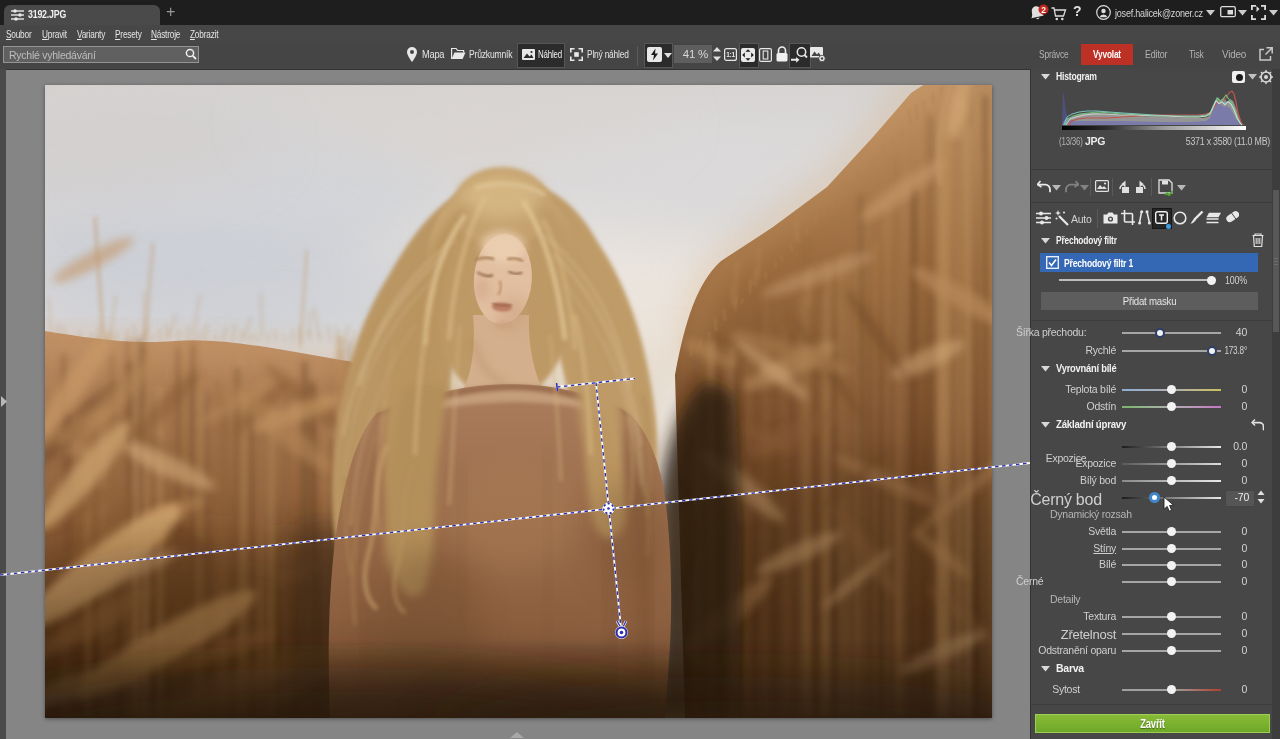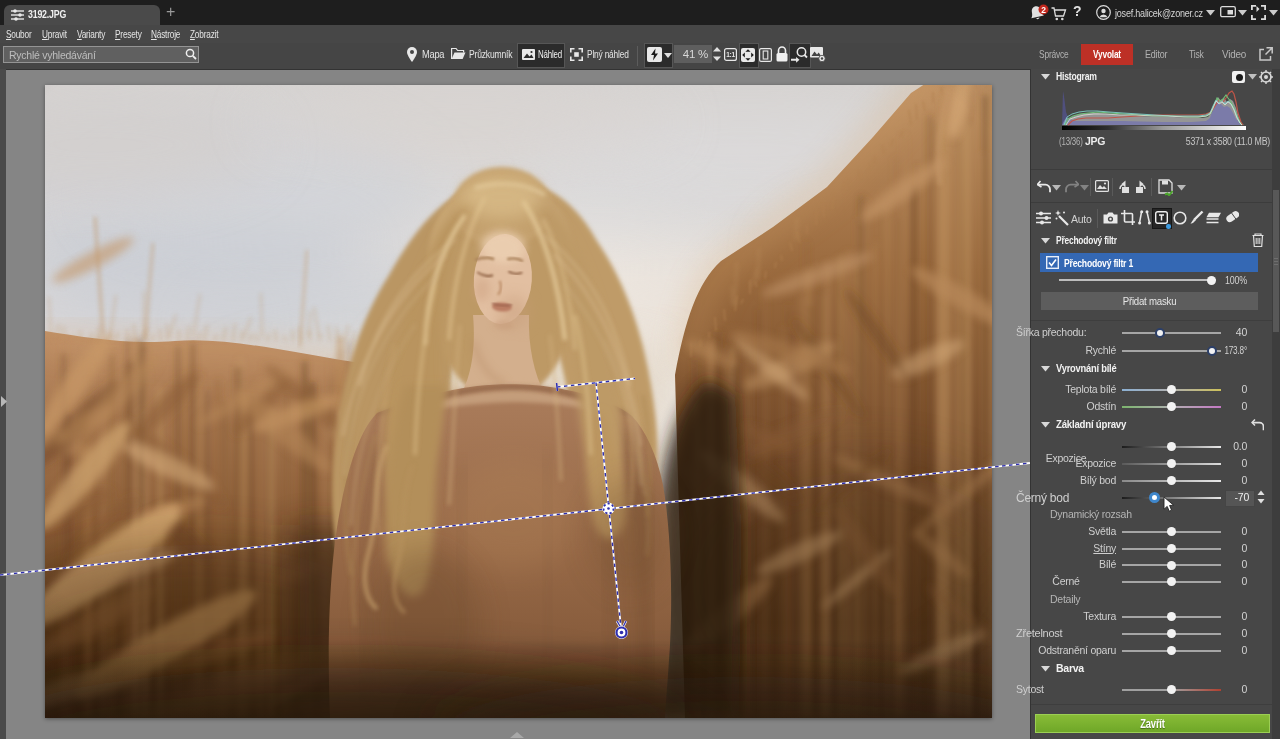--- a/index.html
+++ b/index.html
@@ -845,21 +845,21 @@
 <div class="abs" style="left:1166.5px;top:442.0px;width:9px;height:9px;border-radius:50%;background:#f2f2f2;"></div>
 <div class="abs" style="left:1200px;top:439.5px;width:47px;text-align:right;font-size:10.5px;color:#d2d2d2;">0.0</div>
 <div class="abs" style="left:1016px;top:456.5px;width:100px;text-align:right;font-size:10.5px;color:#cfcfcf;">Expozice</div>
 <div class="abs" style="left:1122px;top:462.5px;width:99px;height:2px;background:linear-gradient(90deg,#5a5a5a,#dcdcdc);"></div>
 <div class="abs" style="left:1166.5px;top:459.0px;width:9px;height:9px;border-radius:50%;background:#f2f2f2;"></div>
 <div class="abs" style="left:1200px;top:456.5px;width:47px;text-align:right;font-size:10.5px;color:#d2d2d2;">0</div>
 <div class="abs" style="left:1016px;top:473.5px;width:100px;text-align:right;font-size:10.5px;color:#cfcfcf;">Bílý bod</div>
 <div class="abs" style="left:1122px;top:479.5px;width:99px;height:2px;background:linear-gradient(90deg,#8a8a8a,#e8e8e8);"></div>
 <div class="abs" style="left:1166.5px;top:476.0px;width:9px;height:9px;border-radius:50%;background:#f2f2f2;"></div>
 <div class="abs" style="left:1200px;top:473.5px;width:47px;text-align:right;font-size:10.5px;color:#d2d2d2;">0</div>
-<div class="abs" style="left:1016px;top:490.5px;width:100px;text-align:left;font-size:12px;color:#cfcfcf;">Černý bod</div>
+<div class="abs" style="left:1016px;top:490.5px;width:100px;text-align:center;font-size:16px;color:#cfcfcf;">Černý bod</div>
 <div class="abs" style="left:1122px;top:496.5px;width:99px;height:2px;background:linear-gradient(90deg,#1c1c1c,#e8e8e8);"></div>
 <div class="abs" style="left:1148.5px;top:492.0px;width:11px;height:11px;border-radius:50%;background:#ffffff;border:3px solid #3f87cc;box-sizing:border-box;"></div>
 <div class="abs" style="left:1225px;top:489.5px;width:28px;height:15px;background:#555555;border:1px solid #454545;"></div>
 <div class="abs" style="left:1225px;top:491px;width:24px;text-align:right;font-size:10.5px;color:#ececec;">-70</div>
 <svg class="abs" style="left:1257px;top:490px;" width="8" height="14" viewBox="0 0 8 14">
     <path d="M4 0.5 L7.5 5 H0.5z" fill="#e0e0e0"></path>
     <path d="M4 13.5 L0.5 9 H7.5z" fill="#e0e0e0"></path>
   </svg>
 <div class="abs" style="left:1050px;top:507.5px;font-size:10.5px;color:#b4b4b4;">Dynamický rozsah</div>
 <div class="abs" style="left:1016px;top:524.5px;width:100px;text-align:right;font-size:10.5px;color:#cfcfcf;">Světla</div>
@@ -867,42 +867,42 @@
 <div class="abs" style="left:1166.5px;top:527.0px;width:9px;height:9px;border-radius:50%;background:#f2f2f2;"></div>
 <div class="abs" style="left:1200px;top:524.5px;width:47px;text-align:right;font-size:10.5px;color:#d2d2d2;">0</div>
 <div class="abs" style="left:1016px;top:541.5px;width:100px;text-align:right;font-size:10.5px;color:#cfcfcf;text-decoration:underline;">Stíny</div>
 <div class="abs" style="left:1122px;top:547.5px;width:99px;height:2px;background:#a6a6a6;"></div>
 <div class="abs" style="left:1166.5px;top:544.0px;width:9px;height:9px;border-radius:50%;background:#f2f2f2;"></div>
 <div class="abs" style="left:1200px;top:541.5px;width:47px;text-align:right;font-size:10.5px;color:#d2d2d2;">0</div>
 <div class="abs" style="left:1016px;top:558px;width:100px;text-align:right;font-size:10.5px;color:#cfcfcf;">Bílé</div>
 <div class="abs" style="left:1122px;top:564px;width:99px;height:2px;background:#a6a6a6;"></div>
 <div class="abs" style="left:1166.5px;top:560.5px;width:9px;height:9px;border-radius:50%;background:#f2f2f2;"></div>
 <div class="abs" style="left:1200px;top:558px;width:47px;text-align:right;font-size:10.5px;color:#d2d2d2;">0</div>
-<div class="abs" style="left:1016px;top:574.5px;width:100px;text-align:center;font-size:10.5px;color:#cfcfcf;">Černé</div>
+<div class="abs" style="left:1016px;top:574.5px;width:100px;text-align:left;font-size:10.5px;color:#cfcfcf;">Černé</div>
 <div class="abs" style="left:1122px;top:580.5px;width:99px;height:2px;background:#a6a6a6;"></div>
 <div class="abs" style="left:1166.5px;top:577.0px;width:9px;height:9px;border-radius:50%;background:#f2f2f2;"></div>
 <div class="abs" style="left:1200px;top:574.5px;width:47px;text-align:right;font-size:10.5px;color:#d2d2d2;">0</div>
 <div class="abs" style="left:1050px;top:592.5px;font-size:10.5px;color:#b4b4b4;">Detaily</div>
 <div class="abs" style="left:1016px;top:609.5px;width:100px;text-align:right;font-size:10.5px;color:#cfcfcf;">Textura</div>
 <div class="abs" style="left:1122px;top:615.5px;width:99px;height:2px;background:#a6a6a6;"></div>
 <div class="abs" style="left:1166.5px;top:612.0px;width:9px;height:9px;border-radius:50%;background:#f2f2f2;"></div>
 <div class="abs" style="left:1200px;top:609.5px;width:47px;text-align:right;font-size:10.5px;color:#d2d2d2;">0</div>
-<div class="abs" style="left:1016px;top:626.5px;width:100px;text-align:left;font-size:11px;color:#cfcfcf;">Zřetelnost</div>
+<div class="abs" style="left:1016px;top:626.5px;width:100px;text-align:right;font-size:13px;color:#cfcfcf;">Zřetelnost</div>
 <div class="abs" style="left:1122px;top:632.5px;width:99px;height:2px;background:#a6a6a6;"></div>
 <div class="abs" style="left:1166.5px;top:629.0px;width:9px;height:9px;border-radius:50%;background:#f2f2f2;"></div>
 <div class="abs" style="left:1200px;top:626.5px;width:47px;text-align:right;font-size:10.5px;color:#d2d2d2;">0</div>
 <div class="abs" style="left:1016px;top:643.5px;width:100px;text-align:right;font-size:10.5px;color:#cfcfcf;">Odstranění oparu</div>
 <div class="abs" style="left:1122px;top:649.5px;width:99px;height:2px;background:#a6a6a6;"></div>
 <div class="abs" style="left:1166.5px;top:646.0px;width:9px;height:9px;border-radius:50%;background:#f2f2f2;"></div>
 <div class="abs" style="left:1200px;top:643.5px;width:47px;text-align:right;font-size:10.5px;color:#d2d2d2;">0</div>
 <svg class="abs" style="left:1041px;top:666px;" width="9" height="6" viewBox="0 0 9 6">
     <path d="M0 0 h9 l-4.5 5.5z" fill="#d8d8d8"></path>
   </svg>
 <div class="abs" style="left:1056px;top:662px;font-size:10.5px;font-weight:bold;color:#f2f2f2;">Barva</div>
-<div class="abs" style="left:1016px;top:682.5px;width:100px;text-align:left;font-size:10.5px;color:#cfcfcf;">Sytost</div>
+<div class="abs" style="left:1016px;top:682.5px;width:100px;text-align:center;font-size:10.5px;color:#cfcfcf;">Sytost</div>
 <div class="abs" style="left:1122px;top:688.5px;width:99px;height:2px;background:linear-gradient(90deg,#a0a0a0,#a0a0a0 50%,#b04030);"></div>
 <div class="abs" style="left:1166.5px;top:685.0px;width:9px;height:9px;border-radius:50%;background:#f2f2f2;"></div>
 <div class="abs" style="left:1200px;top:682.5px;width:47px;text-align:right;font-size:10.5px;color:#d2d2d2;">0</div>
 <div class="abs" style="left:1031px;top:704px;width:241px;height:1px;background:#3e3e3e;"></div>
 <div class="abs" style="left:1035px;top:714px;width:235px;height:19px;background:linear-gradient(180deg,#88bc37,#6fa728);border:1px solid #9ccf54;box-sizing:border-box;"></div>
 <div class="abs" style="left:1035px;top:717px;width:235px;text-align:center;font-size:12px;font-weight:bold;color:#ffffff;text-shadow:0 1px 1px rgba(0,0,0,0.4);;transform:scaleX(0.78);transform-origin:50% 50%">Zavřít</div>
 <svg class="abs" style="left:1163px;top:496px;" width="12" height="17" viewBox="0 0 12 17">
     <path d="M1 1 L1 13.2 L4.2 10.4 L6.2 15.2 L8.6 14.2 L6.6 9.5 L10.6 9.2 Z" fill="#ffffff" stroke="#222222" stroke-width="0.9"></path>
   </svg>
 

